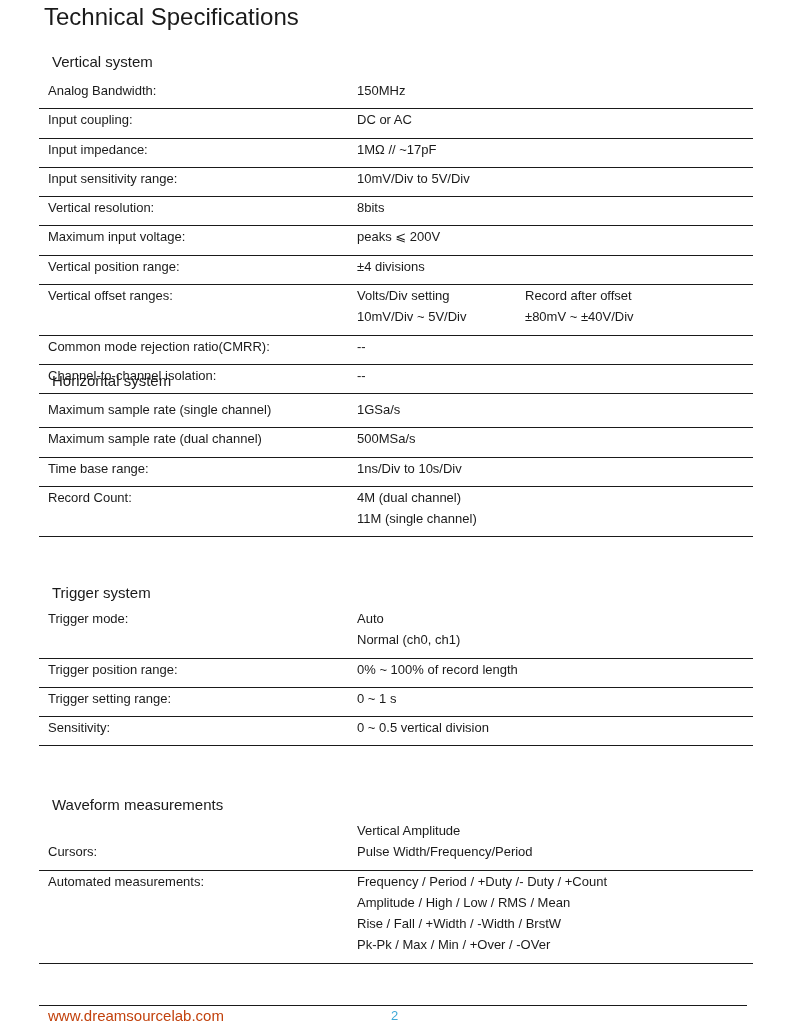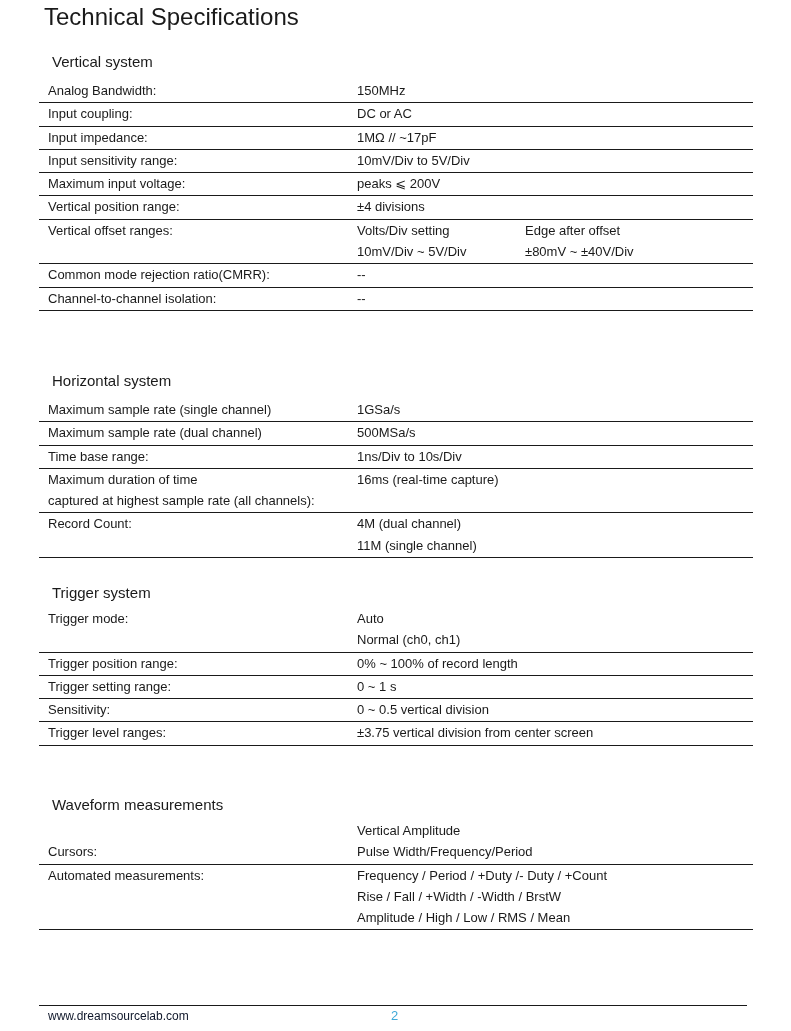--- a/index.html
+++ b/index.html
@@ -2,27 +2,27 @@
 <html><head>
 <meta charset="utf-8">
 <style>
   html, body { margin:0; padding:0; background:#ffffff; }
   body { width:791px; height:1031px; position:relative; overflow:hidden;
          font-family:"Liberation Sans", sans-serif; color:#1a1a1a; }
   .page-title { position:absolute; left:44px; top:4px; font-size:24px; line-height:26px; margin:0; font-weight:normal; }
   .section { position:absolute; left:0; width:791px; }
   .section-title { position:absolute; left:48px; top:0; font-size:15px; line-height:24px; margin:4px; font-weight:normal; }
   .table { position:absolute; left:39px; width:714px; top:34px; }
-  .row { position:relative; border-bottom:1.5px solid #1a1a1a; padding-bottom:1px; }
+  .row { position:relative; border-bottom:1.5px solid #1a1a1a; padding-bottom:7px; }
   .line { height:21.3px; font-size:13px; line-height:21.3px; position:relative; white-space:nowrap; }
   .lbl { position:absolute; left:9px; top:0; }
   .val { position:absolute; left:318px; top:0; }
   .val2 { position:absolute; left:486px; top:0; }
   .footer-rule { position:absolute; left:39px; top:1005px; width:708px; border-top:1.5px solid #1a1a1a; }
-  .footer-url { position:absolute; left:48px; top:1007px; font-size:12px; line-height:18px; color:#0f172a; }
+  .footer-url { position:absolute; left:48px; top:1007px; font-size:15px; line-height:18px; color:#c2410c; }
   .footer-page { position:absolute; left:391px; top:1007px; font-size:13px; line-height:18px; color:#3fa9d8; }
 </style>
 </head>
 <body>
 
 <h1 class="page-title">Technical Specifications</h1>
 
 <div class="section" style="top:46px;">
   <h2 class="section-title">Vertical system</h2>
   <div class="table">
@@ -45,35 +45,41 @@
         </div>
     </div>
     <div class="row">
       <div class="line">
           <span class="lbl">Input sensitivity range:</span>
           <span class="val">10mV/Div to 5V/Div</span>
         </div>
     </div>
     <div class="row">
       <div class="line">
+          <span class="lbl">Vertical resolution:</span>
+          <span class="val">8bits</span>
+        </div>
+    </div>
+    <div class="row">
+      <div class="line">
           <span class="lbl">Maximum input voltage:</span>
           <span class="val">peaks ⩽ 200V</span>
         </div>
     </div>
     <div class="row">
       <div class="line">
           <span class="lbl">Vertical position range:</span>
           <span class="val">±4 divisions</span>
         </div>
     </div>
     <div class="row">
       <div class="line">
           <span class="lbl">Vertical offset ranges:</span>
           <span class="val">Volts/Div setting</span>
-          <span class="val2">Edge after offset</span>
+          <span class="val2">Record after offset</span>
         </div>
       <div class="line">
           <span class="val">10mV/Div ~ 5V/Div</span>
           <span class="val2">±80mV ~ ±40V/Div</span>
         </div>
     </div>
     <div class="row">
       <div class="line">
           <span class="lbl">Common mode rejection ratio(CMRR):</span>
           <span class="val">--</span>
@@ -104,29 +110,20 @@
         </div>
     </div>
     <div class="row">
       <div class="line">
           <span class="lbl">Time base range:</span>
           <span class="val">1ns/Div to 10s/Div</span>
         </div>
     </div>
     <div class="row">
       <div class="line">
-          <span class="lbl">Maximum duration of time</span>
-          <span class="val">16ms (real-time capture)</span>
-        </div>
-      <div class="line">
-          <span class="lbl">captured at highest sample rate (all channels):</span>
-        </div>
-    </div>
-    <div class="row">
-      <div class="line">
           <span class="lbl">Record Count:</span>
           <span class="val">4M (dual channel)</span>
         </div>
       <div class="line">
           <span class="val">11M (single channel)</span>
         </div>
     </div>
   </div>
 </div>
 
@@ -153,26 +150,20 @@
           <span class="lbl">Trigger setting range:</span>
           <span class="val">0 ~ 1 s</span>
         </div>
     </div>
     <div class="row">
       <div class="line">
           <span class="lbl">Sensitivity:</span>
           <span class="val">0 ~ 0.5 vertical division</span>
         </div>
     </div>
-    <div class="row">
-      <div class="line">
-          <span class="lbl">Trigger level ranges:</span>
-          <span class="val">±3.75 vertical division from center screen</span>
-        </div>
-    </div>
   </div>
 </div>
 
 <div class="section" style="top:789px;">
   <h2 class="section-title">Waveform measurements</h2>
   <div class="table" style="top:31px;">
     <div class="row">
       <div class="line">
           <span class="val">Vertical Amplitude</span>
         </div>
@@ -180,24 +171,27 @@
           <span class="lbl">Cursors:</span>
           <span class="val">Pulse Width/Frequency/Period</span>
         </div>
     </div>
     <div class="row">
       <div class="line">
           <span class="lbl">Automated measurements:</span>
           <span class="val">Frequency / Period / +Duty /- Duty / +Count</span>
         </div>
       <div class="line">
+          <span class="val">Amplitude / High / Low / RMS / Mean</span>
+        </div>
+      <div class="line">
           <span class="val">Rise / Fall / +Width / -Width / BrstW</span>
         </div>
       <div class="line">
-          <span class="val">Amplitude / High / Low / RMS / Mean</span>
+          <span class="val">Pk-Pk / Max / Min / +Over / -OVer</span>
         </div>
     </div>
   </div>
 </div>
 
 <div class="footer-rule"></div>
 <a class="footer-url">www.dreamsourcelab.com</a>
 <span class="footer-page">2</span>
 
 </body></html>

